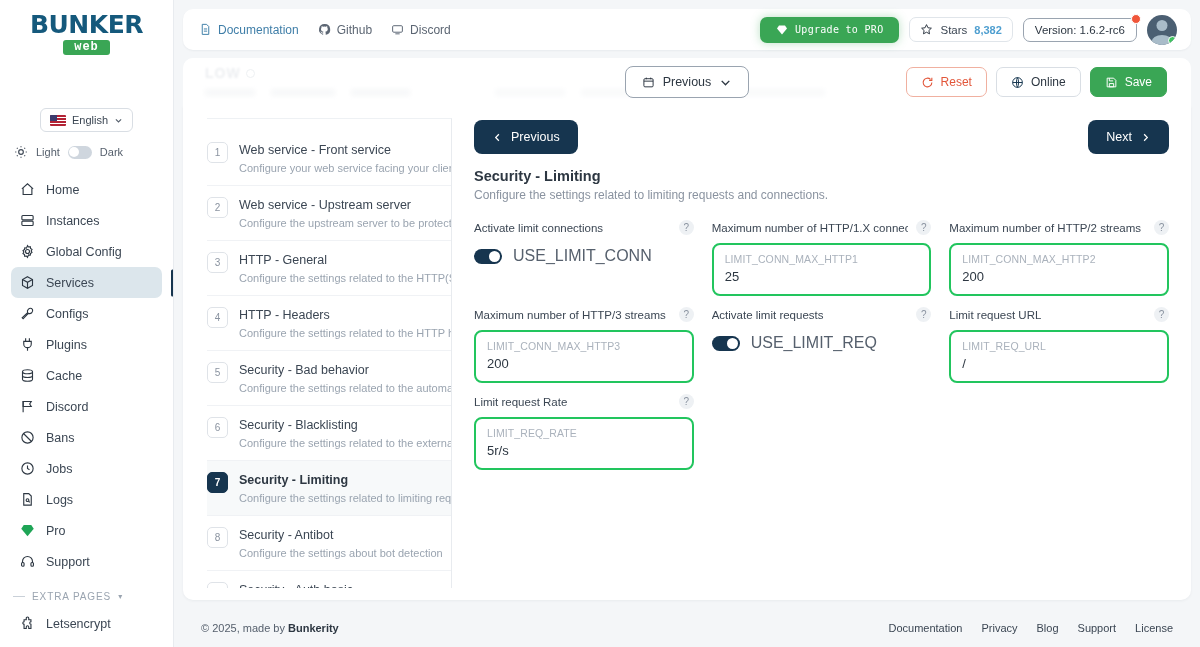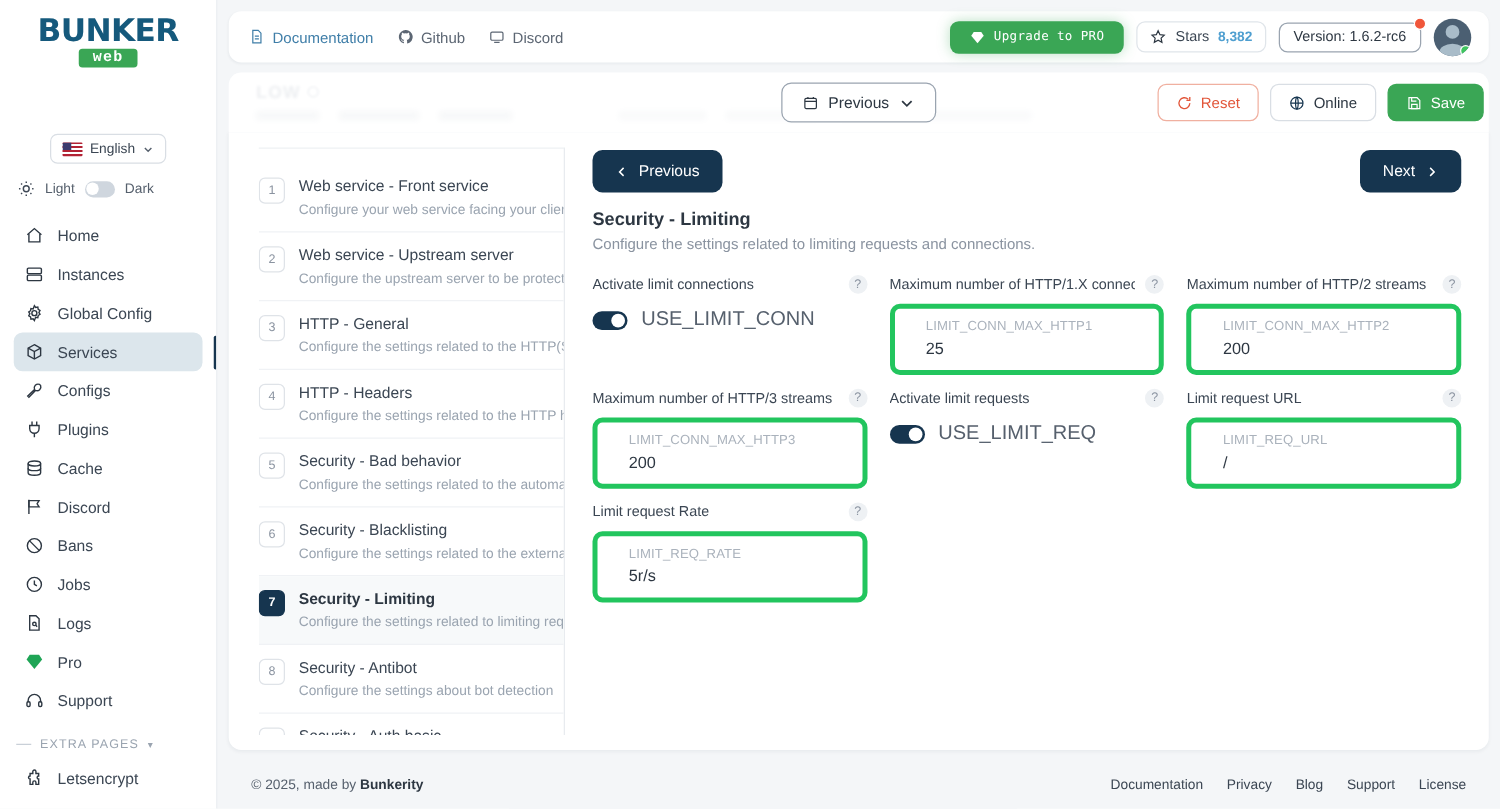--- a/index.html
+++ b/index.html
@@ -170,21 +170,21 @@
   .ghost-fade {
     position: absolute; inset: 0; background: rgba(255,255,255,.55); pointer-events: none;
   }
   .templates-btn {
     position: relative; z-index: 2; margin: 0 auto;
     display: flex; align-items: center; gap: 8px;
     border: 1px solid #9aa4b0; border-radius: 8px; background: #fff;
     padding: 8px 16px; font-size: 12.5px; color: #2d3742; cursor: pointer;
   }
   .templates-btn .ico { width: 13px; height: 13px; flex: 0 0 13px; }
-  .tb-right { position: absolute; right: 4px; display: flex; gap: 9px; z-index: 2; }
+  .tb-right { position: absolute; right: 24px; display: flex; gap: 9px; z-index: 2; }
   .tb-btn {
     display: flex; align-items: center; gap: 7px; border-radius: 7px;
     padding: 7px 14px; font-size: 12px; cursor: pointer; background: #fff;
   }
   .tb-btn .ico { width: 13px; height: 13px; flex: 0 0 13px; }
   .tb-reset { border: 1px solid #f0b0a0; color: #e2563a; }
   .tb-online { border: 1px solid #d9dee4; color: #2d3742; }
   .tb-save { border: 1px solid #3aa655; background: #3aa655; color: #fff; }
 
   
@@ -238,22 +238,22 @@
   .field-head {
     display: flex; align-items: center; justify-content: space-between; gap: 8px; height: 17px;
   }
   .field-label { font-size: 11.5px; color: #3b4653; white-space: nowrap; overflow: hidden; }
   .help {
     width: 15px; height: 15px; flex: 0 0 15px; border-radius: 50%;
     background: #eef1f4; color: #8a93a0; font-size: 10px;
     display: flex; align-items: center; justify-content: center; cursor: pointer;
   }
   .input-box {
-    margin-top: 7px; border: 4px solid #22c55e; border-radius: 8px;
-    padding: 8px 25px 9px; background: #fff; cursor: text;
+    margin-top: 7px; border: 2px solid #22c55e; border-radius: 8px;
+    padding: 8px 11px 9px; background: #fff; cursor: text;
   }
   .input-key {
     font-size: 10.5px; color: #aab2bc;
     font-family: "Liberation Sans", sans-serif; letter-spacing: .1px;
   }
   .input-val { font-size: 13px; color: #2d3742; margin-top: 4px; min-height: 16px; }
   .toggle-row { display: flex; align-items: center; gap: 11px; margin-top: 11px; }
   .switch {
     width: 28px; height: 15px; border-radius: 9px; background: #16354f;
     position: relative; cursor: pointer; flex: 0 0 28px;

